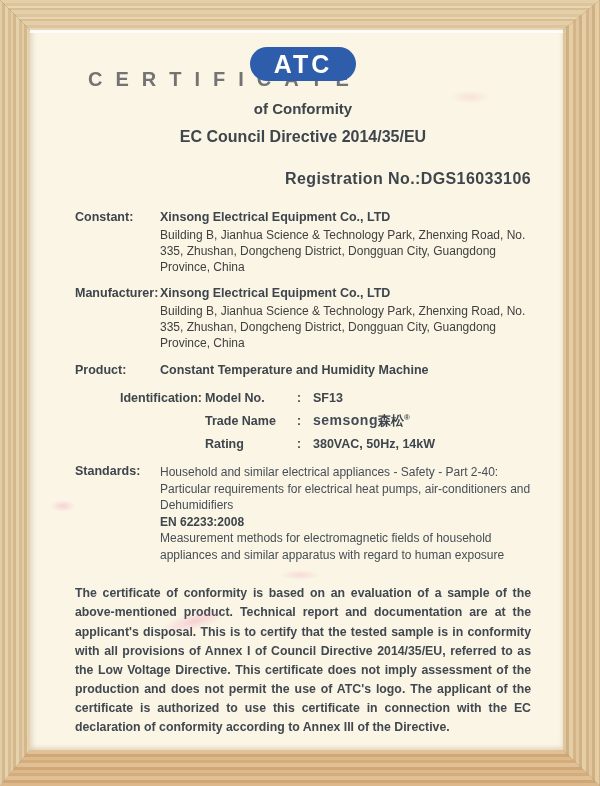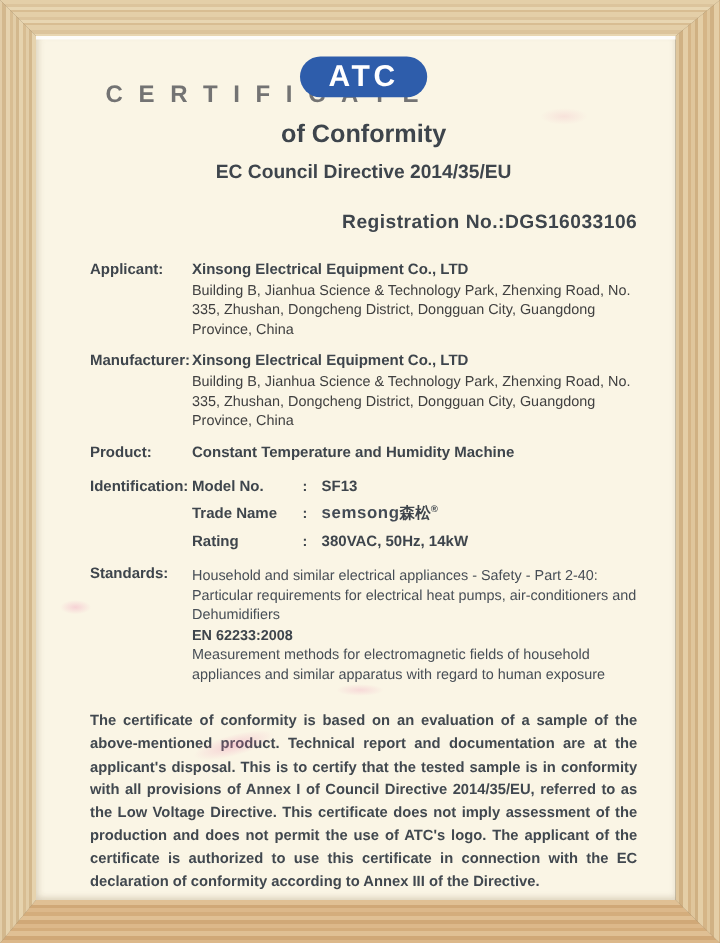--- a/index.html
+++ b/index.html
@@ -46,21 +46,21 @@
     width:106px; height:34px; border-radius:17px; background:#2e5dab;
     color:#fff; font-size:25px; font-weight:bold; letter-spacing:3px;
     display:flex; align-items:center; justify-content:center;
     margin:11px auto 0; position:relative; z-index:2;
   }
   .title {
     font-size:20px; font-weight:bold; letter-spacing:13px;
     text-indent:13px; color:#737373; margin-top:-13px; position:relative; z-index:1;
     white-space:nowrap;
   }
-  .subtitle { text-align:center; font-weight:bold; font-size:21px; margin-top:9px; }
+  .subtitle { text-align:center; font-weight:bold; font-size:15px; margin-top:9px; }
   .directive1 { text-align:center; font-weight:bold; font-size:16px; margin-top:11px; }
   .directive2 { text-align:center; font-weight:bold; font-size:16px; margin-top:3px; }
   .registration { text-align:right; font-weight:bold; font-size:16px; margin-top:24px; letter-spacing:.4px; }
 
   
   .rows { margin-top:22px; font-size:12px; }
   .row { display:grid; grid-template-columns:85px 1fr; margin-bottom:11px; }
   .row-label { font-weight:bold; font-size:12.5px; }
   .party-name { font-weight:bold; font-size:12.5px; }
   .party-addr { margin-top:4px; line-height:1.32; color:#404040; }
@@ -103,41 +103,41 @@
       <span>ATC</span>
     </div>
     <div class="title">CERTIFICATE</div>
     <div class="subtitle">of Conformity</div>
     <div class="directive1">EC Council Directive 2014/35/EU</div>
     <div class="registration">Registration No.:DGS16033106</div>
 
     <div class="rows">
 
       <div class="row">
-        <div class="row-label">Applicant:</div>
+        <div class="row-label">Constant:</div>
         <div>
           <div class="party-name">Xinsong Electrical Equipment Co., LTD</div>
           <div class="party-addr">Building B, Jianhua Science &amp; Technology Park, Zhenxing Road, No. 335, Zhushan, Dongcheng District, Dongguan City, Guangdong Province, China</div>
         </div>
       </div>
 
       <div class="row">
         <div class="row-label">Manufacturer:</div>
         <div>
           <div class="party-name">Xinsong Electrical Equipment Co., LTD</div>
           <div class="party-addr">Building B, Jianhua Science &amp; Technology Park, Zhenxing Road, No. 335, Zhushan, Dongcheng District, Dongguan City, Guangdong Province, China</div>
         </div>
       </div>
 
       <div class="row" style="margin-bottom:14px;">
         <div class="row-label">Product:</div>
         <div class="product-name">Constant Temperature and Humidity Machine</div>
       </div>
 
-      <div class="row" style="margin-bottom:13px;">
+      <div class="row" style="margin-bottom:13px;margin-left:45px;">
         <div class="row-label">Identification:</div>
         <div class="ident-grid">
           <div class="ident-key">Model No.</div>
           <div class="ident-sep">:</div>
           <div class="ident-val">SF13</div>
 
           <div class="ident-key">Trade Name</div>
           <div class="ident-sep">:</div>
           <div class="ident-val">
             <span class="brand">semsong</span><span class="brand-cn">森松</span><span class="brand-reg">®</span>

